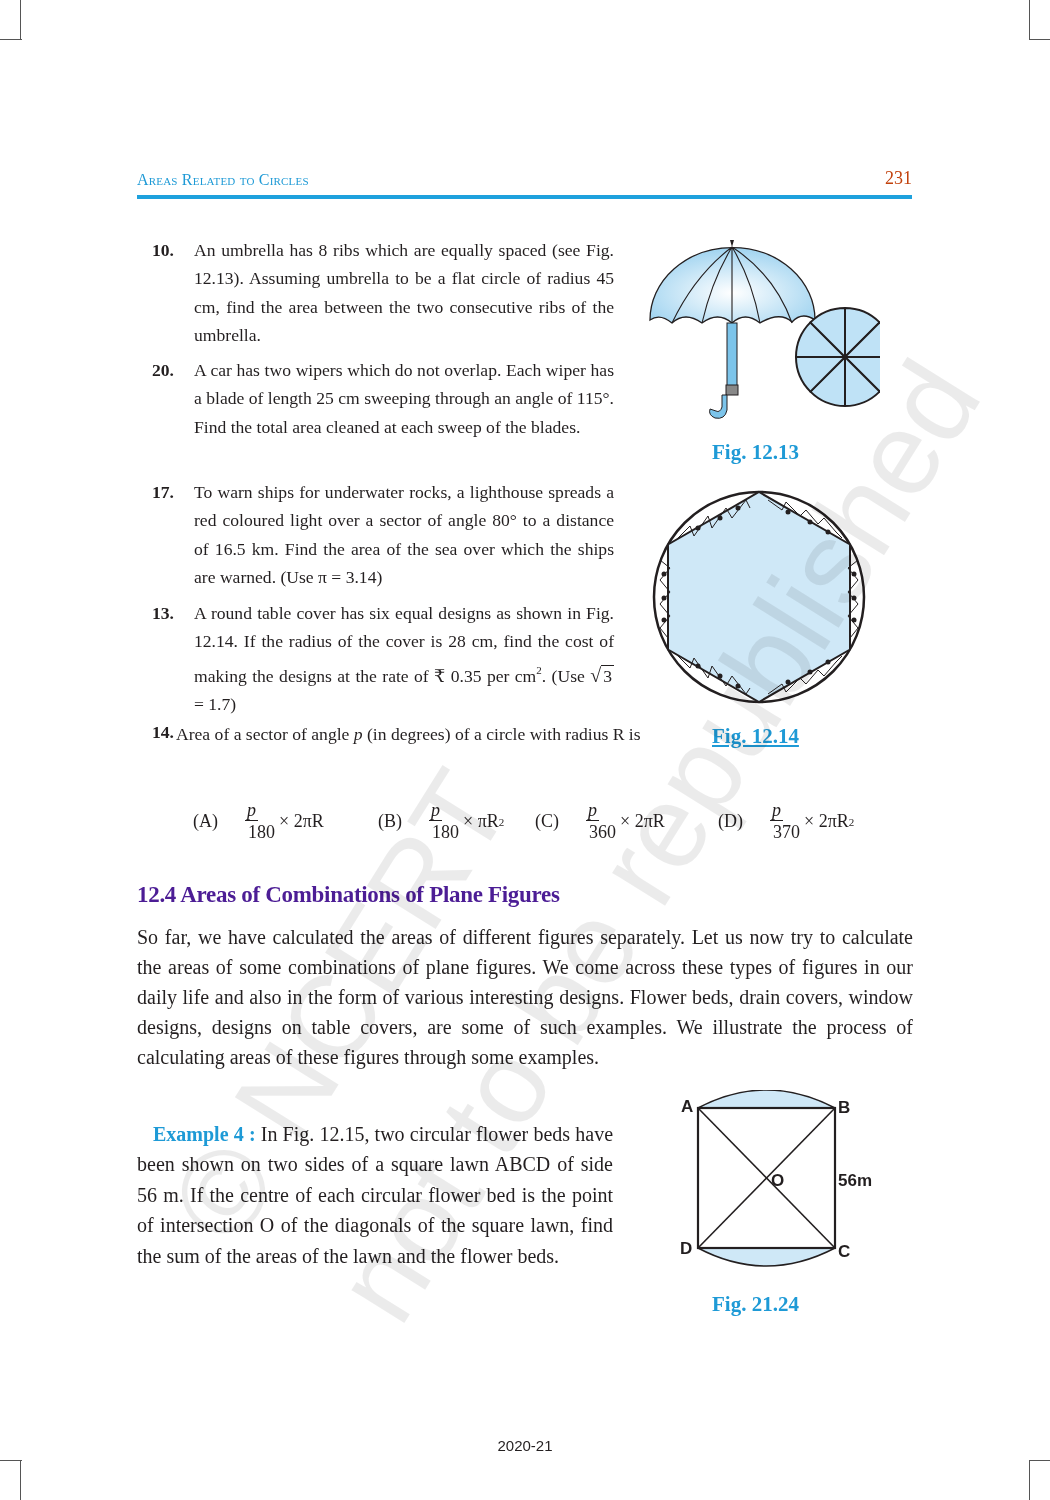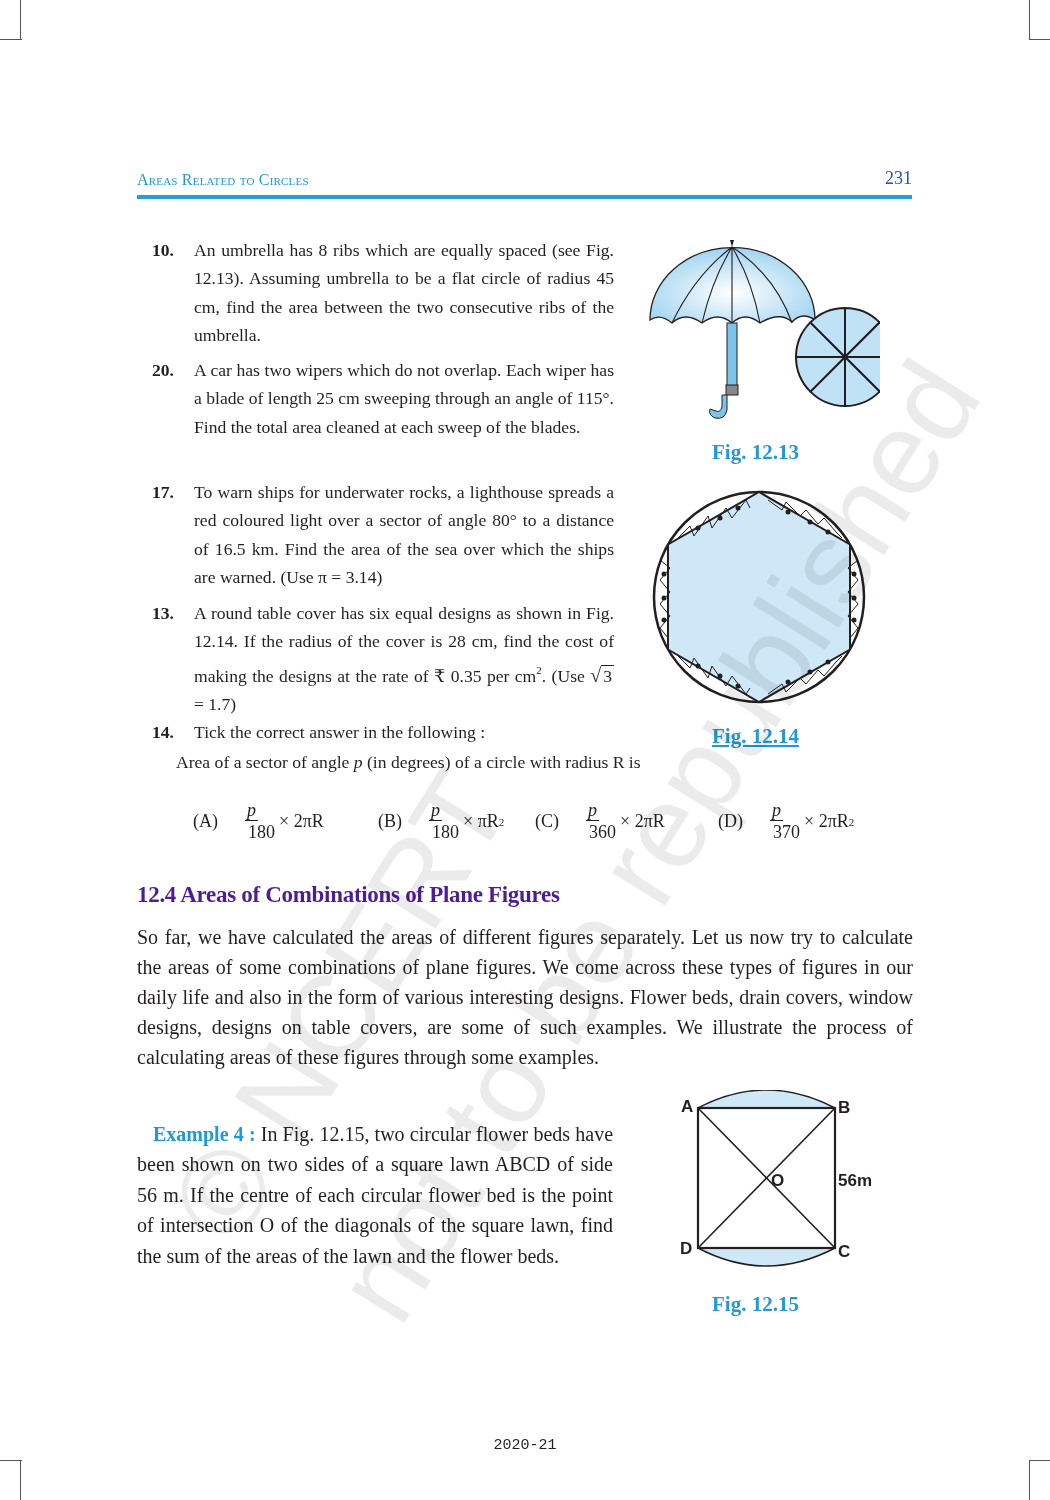--- a/index.html
+++ b/index.html
@@ -1,21 +1,21 @@
 <!DOCTYPE html>
 <html><head>
 <meta charset="utf-8">
 <style>
   html, body { margin:0; padding:0; }
   body { width:1050px; height:1500px; background:#ffffff; position:relative; overflow:hidden;
          font-family:"Liberation Serif","DejaVu Serif",serif; color:#231f20; }
   .crop { position:absolute; background:#555; }
   .header { position:absolute; left:137px; top:168px; width:775px; height:30px; }
   .header-title { position:absolute; left:0; top:3px; font-size:16px; color:#1e9ad6; letter-spacing:0.2px; font-variant:small-caps; }
-  .header-page { position:absolute; right:0; top:0px; font-size:18px; color:#1d4ed8; }
+  .header-page { position:absolute; right:0; top:0px; font-size:18px; color:#c2410c; }
   .header-rule { position:absolute; left:0; right:0; top:27px; height:4px; background:#1ea1dd; }
 
   .ex { position:absolute; left:152px; width:462px; font-size:17.6px; line-height:28.3px; }
   .ex .num { position:absolute; left:0; top:0; font-weight:bold; }
   .ex .txt { margin-left:42px; text-align:justify; text-align-last:left; }
   .q14 { position:absolute; left:152px; top:718px; width:760px; font-size:17.6px; line-height:28px; }
   .q14 .num { position:absolute; left:0; top:0; font-weight:bold; }
   .q14 .txt { margin-left:42px; }
   .q14 .sub { margin-left:24px; margin-top:2px; }
 
@@ -26,21 +26,21 @@
   .frac .n { font-style:italic; line-height:20px; padding:0 2px; border-bottom:1px solid #231f20; }
   .frac .d { line-height:22px;margin-left:20px; }
   sup.s { font-size:11px; vertical-align:8px; }
 
   .sec-title { position:absolute; left:137px; top:882px; font-size:23px; font-weight:bold; color:#4c1d95; letter-spacing:-0.3px; }
   .para { position:absolute; left:137px; top:922px; width:776px; font-size:20px; line-height:30px; text-align:justify; }
   .example { position:absolute; left:137px; top:1119px; width:476px; font-size:20px; line-height:30.4px; text-align:justify; }
   .example .lead { color:#1e9ad6; font-weight:bold;margin-left:16px; }
 
   .figcap { position:absolute; font-size:21px; font-weight:bold; color:#1e9ad6; }
-  .footer { position:absolute; left:0; width:1050px; top:1437px; text-align:center; font-family:Liberation Mono, monospace; font-size:15px; color:#231f20; }
+  .footer { position:absolute; left:0; width:1050px; top:1437px; text-align:center; font-family:Liberation Sans, sans-serif; font-size:15px; color:#231f20; }
 
   .watermark { position:absolute; left:0; top:0; width:1050px; height:1500px; pointer-events:none; }
   svg text { font-family:"Liberation Sans",sans-serif; }
 </style>
 </head>
 <body>
 
 <div class="crop" style="left:20px;top:0;width:1px;height:40px;"></div>
 <div class="crop" style="left:0;top:39px;width:22px;height:1px;"></div>
 <div class="crop" style="left:1029px;top:0;width:1px;height:40px;"></div>
@@ -68,21 +68,20 @@
   <span class="num">17.</span>
   <div class="txt">To warn ships for underwater rocks, a lighthouse spreads a red coloured light over a sector of angle 80° to a distance of 16.5 km. Find the area of the sea over which the ships are warned. (Use π = 3.14)</div>
 </div>
 <div class="ex" style="top:599px;">
   <span class="num">13.</span>
   <div class="txt"><span>A round table cover has six equal designs as shown in Fig. 12.14. If the radius of the cover is 28 cm, find the cost of making the designs at the rate of ₹ 0.35 per cm</span><sup class="s">2</sup><span>. (Use </span><span style="font-size:20px;">√</span><span style="border-top:1px solid #231f20;padding:0 2px;">3</span><span> = 1.7)</span></div>
 </div>
 
 <div class="q14">
   <span class="num">14.</span>
-  <div class="txt">Tick the correct answer in the following :</div>
   <div class="sub"><span>Area of a sector of angle </span><i>p</i><span> (in degrees) of a circle with radius R is</span></div>
 </div>
 
 <div class="opts">
   <div class="opt" style="left:0;">
     <span class="lbl">(A)</span>
     <span class="frac">
         <span class="n">p</span>
         <span class="d">180</span>
       </span>
@@ -191,21 +190,21 @@
   <rect x="23" y="18" width="137" height="140" fill="#ffffff" stroke="#231f20" stroke-width="2.2"></rect>
   <line x1="23" y1="18" x2="160" y2="158" stroke="#231f20" stroke-width="1.6"></line>
   <line x1="160" y1="18" x2="23" y2="158" stroke="#231f20" stroke-width="1.6"></line>
   <text x="6" y="22" font-size="17" font-weight="bold" font-family="Liberation Serif, serif" fill="#231f20">A</text>
   <text x="163" y="23" font-size="17" font-weight="bold" font-family="Liberation Serif, serif" fill="#231f20">B</text>
   <text x="163" y="167" font-size="17" font-weight="bold" font-family="Liberation Serif, serif" fill="#231f20">C</text>
   <text x="5" y="164" font-size="17" font-weight="bold" font-family="Liberation Serif, serif" fill="#231f20">D</text>
   <text x="96" y="96" font-size="17" font-weight="bold" font-family="Liberation Serif, serif" fill="#231f20">O</text>
   <text x="163" y="96" font-size="17" font-weight="bold" font-family="Liberation Serif, serif" fill="#231f20">56m</text>
 </svg>
-<div class="figcap" style="left:712px;top:1292px;">Fig. 12.15</div>
+<div class="figcap" style="left:712px;top:1292px;">Fig. 21.24</div>
 
 <svg class="watermark" width="1050" height="1500">
   <g fill="#000" fill-opacity="0.08" font-family="Liberation Sans, sans-serif">
     <text transform="translate(235,1250) rotate(-58)" font-size="118">© NCERT</text>
     <text transform="translate(400,1330) rotate(-58)" font-size="118">not to be republished</text>
   </g>
 </svg>
 
 <div class="footer">2020-21</div>
 

